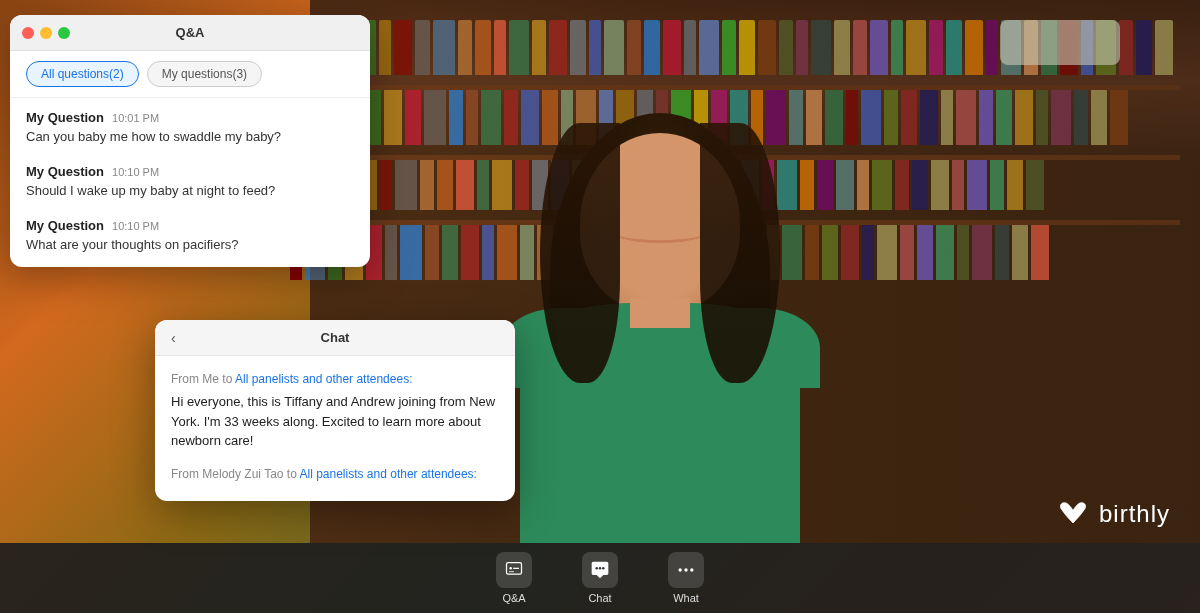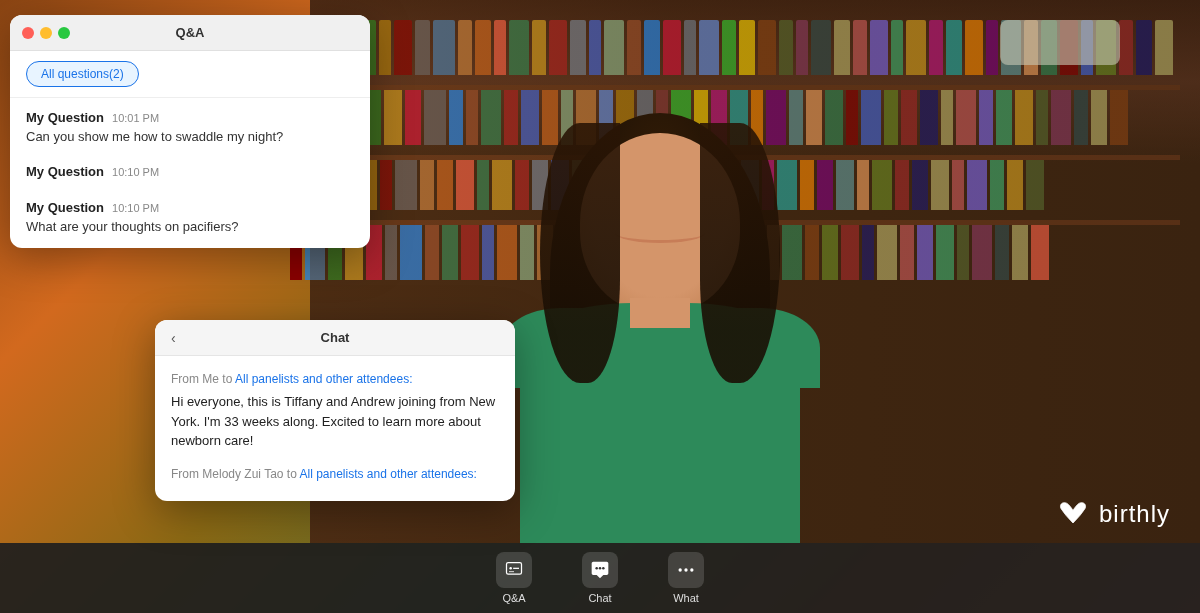--- a/index.html
+++ b/index.html
@@ -477,34 +477,38 @@
       <div class="dot dot-red"></div>
       <div class="dot dot-yellow"></div>
       <div class="dot dot-green"></div>
     </div>
     <span class="qa-title">Q&amp;A</span>
   </div>
   <div class="qa-tabs">
     <div class="qa-tab qa-tab-active">
       <span>All questions(2)</span>
     </div>
+    <div class="qa-tab qa-tab-inactive">
+      <span>My questions(3)</span>
+    </div>
   </div>
   <div class="qa-messages">
     <div class="qa-message">
       <div class="qa-message-header">
         <span class="qa-message-label">My Question</span>
         <span class="qa-message-time">10:01 PM</span>
       </div>
-      <div class="qa-message-text">Can you show me how to swaddle my night?</div>
+      <div class="qa-message-text">Can you baby me how to swaddle my baby?</div>
     </div>
     <div class="qa-message">
       <div class="qa-message-header">
         <span class="qa-message-label">My Question</span>
         <span class="qa-message-time">10:10 PM</span>
       </div>
+      <div class="qa-message-text">Should I wake up my baby at night to feed?</div>
     </div>
     <div class="qa-message">
       <div class="qa-message-header">
         <span class="qa-message-label">My Question</span>
         <span class="qa-message-time">10:10 PM</span>
       </div>
       <div class="qa-message-text">What are your thoughts on pacifiers?</div>
     </div>
   </div>
 </div>

